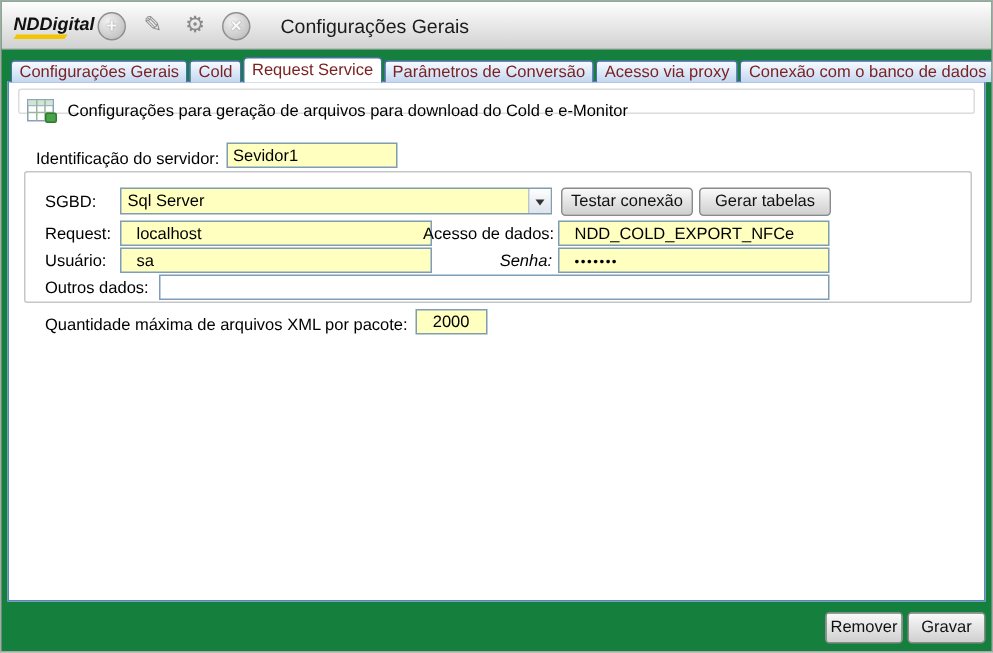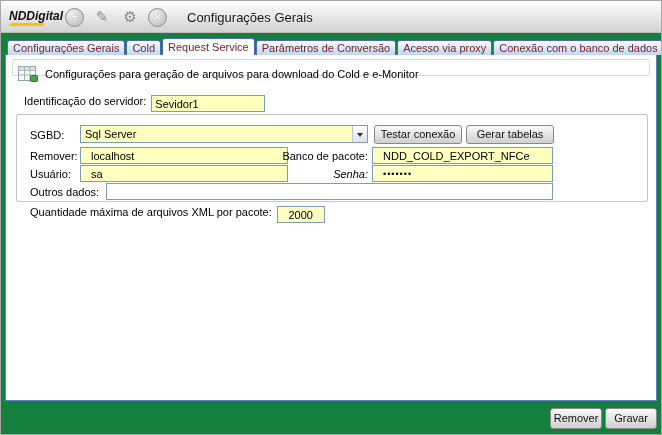--- a/index.html
+++ b/index.html
@@ -58,21 +58,21 @@
                 margin-top:4px; }
 
   .btn { position:absolute; height:19px; background:linear-gradient(#fafafa,#e4e4e4 50%,#d0d0d0);
          border:1px solid #8a8a8a; border-radius:3px; font-family:"Liberation Sans", sans-serif;
          font-size:11px; text-align:center; line-height:17px; cursor:default; color:#111; }
 
   .groupbox { position:absolute; left:10px; top:59px; width:632px; height:88px;
               border:1px solid #c6c6c6; border-radius:2px; }
   .grouplabel { position:absolute; left:16px; top:52px; background:#fff; padding:0 4px; z-index:2; }
 
-  .row-flex { position:absolute; display:flex; align-items:flex-start; gap:5px; }
+  .row-flex { position:absolute; display:flex; align-items:flex-end; gap:5px; }
   .row-flex .tbox-inline { height:17px; background:#ffffc0; border:1px solid #7f9db9;
           font-family:"Liberation Sans", sans-serif; font-size:11px; padding:1px 3px; }
 
   .footer-btn { position:absolute; width:52px; height:21px; line-height:19px; }
 </style>
 </head>
 <body>
 
 <div class="window">
 
@@ -123,23 +123,23 @@
     <span class="label" style="left:24px; top:74px;">SGBD:</span>
     <div class="combo" style="left:74px; top:70px; width:288px;">
       <span class="val">Sql Server</span>
       <span class="arrowbox">
           <span class="tri"></span>
         </span>
     </div>
     <div class="btn" style="left:368px; top:70px; width:88px;">Testar conexão</div>
     <div class="btn" style="left:460px; top:70px; width:88px;">Gerar tabelas</div>
 
-    <span class="label" style="left:24px; top:95px;">Remover:</span>
+    <span class="label" style="left:24px; top:95px;">Request:</span>
     <input class="tbox" style="left: 74px; top: 92px; width: 208px;" value="localhost">
-    <span class="r-label" style="left:276px; top:95px; width:86px;">Banco de pacote:</span>
+    <span class="r-label" style="left:276px; top:95px; width:86px;">Acesso de dados:</span>
     <input class="tbox" style="left: 366px; top: 92px; width: 181px;" value="NDD_COLD_EXPORT_NFCe">
 
     <span class="label" style="left:24px; top:113px;">Usuário:</span>
     <input class="tbox" style="left: 74px; top: 110px; width: 208px;" value="sa">
     <span class="r-label" style="left:276px; top:113px; width:86px;font-style:italic;">Senha:</span>
     <input class="tbox" style="left: 366px; top: 110px; width: 181px; font-size: 9px; letter-spacing: 1px;" value="•••••••">
 
     <span class="label" style="left:24px; top:131px;">Outros dados:</span>
     <input class="tbox white" style="left: 100px; top: 128px; width: 447px;" value="">
 

